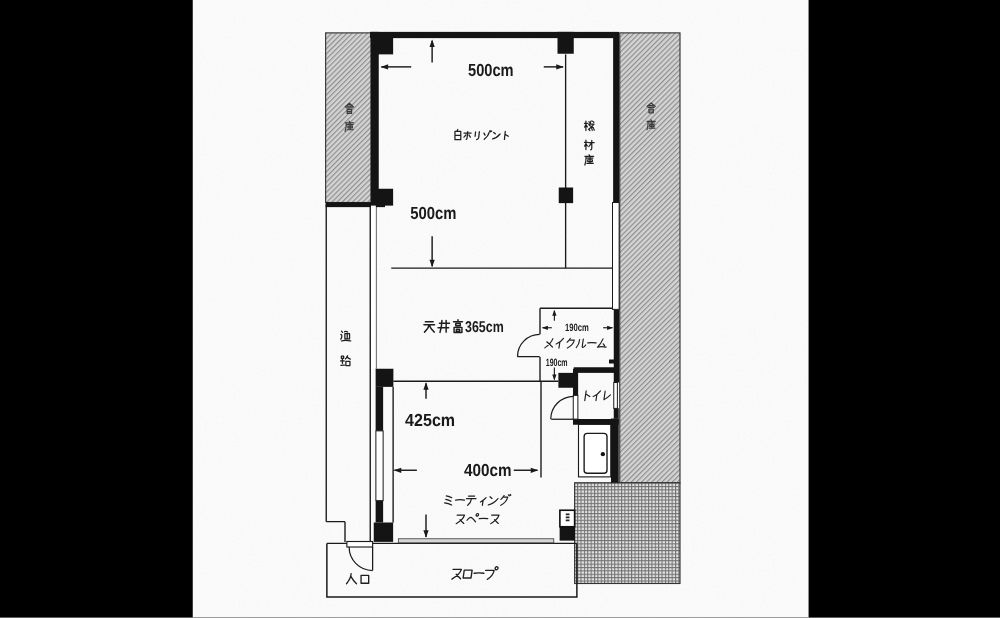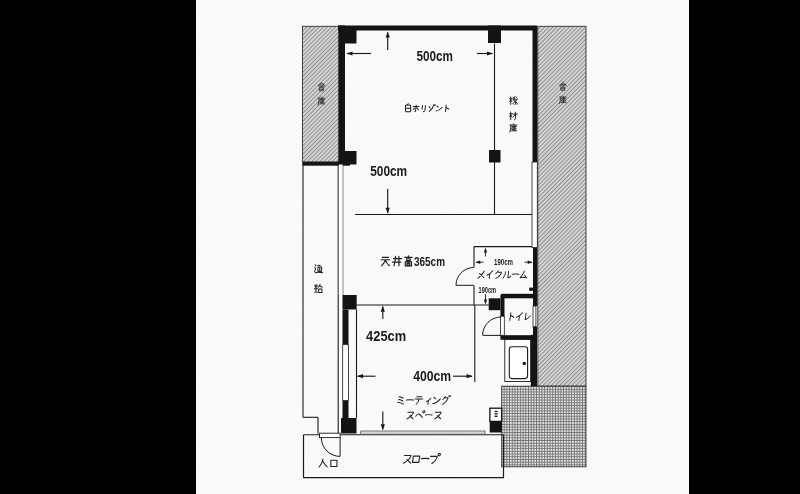--- a/index.html
+++ b/index.html
@@ -1,17 +1,17 @@
 <!DOCTYPE html>
 <html><head>
 <meta charset="utf-8">
 <style>
   html,body{margin:0;padding:0;}
   body{width:800px;height:494px;background:#000;font-family:"Liberation Sans",sans-serif;overflow:hidden;}
-  #stage{position:relative;width:703px;height:494px;margin-left:42px;}
+  #stage{position:relative;width:703px;height:494px;}
   svg{position:absolute;left:0;top:0;}
 </style>
 </head>
 <body>
 <div id="stage">
 <svg width="800" height="494" viewBox="0 0 800 494">
 <defs>
   <pattern id="hatch" width="2.9" height="2.9" patternUnits="userSpaceOnUse" patternTransform="rotate(-45)">
     <rect width="2.9" height="2.9" fill="#d4d4d4"></rect>
     <rect width="2.9" height="0.95" fill="#8e8e8e"></rect>

